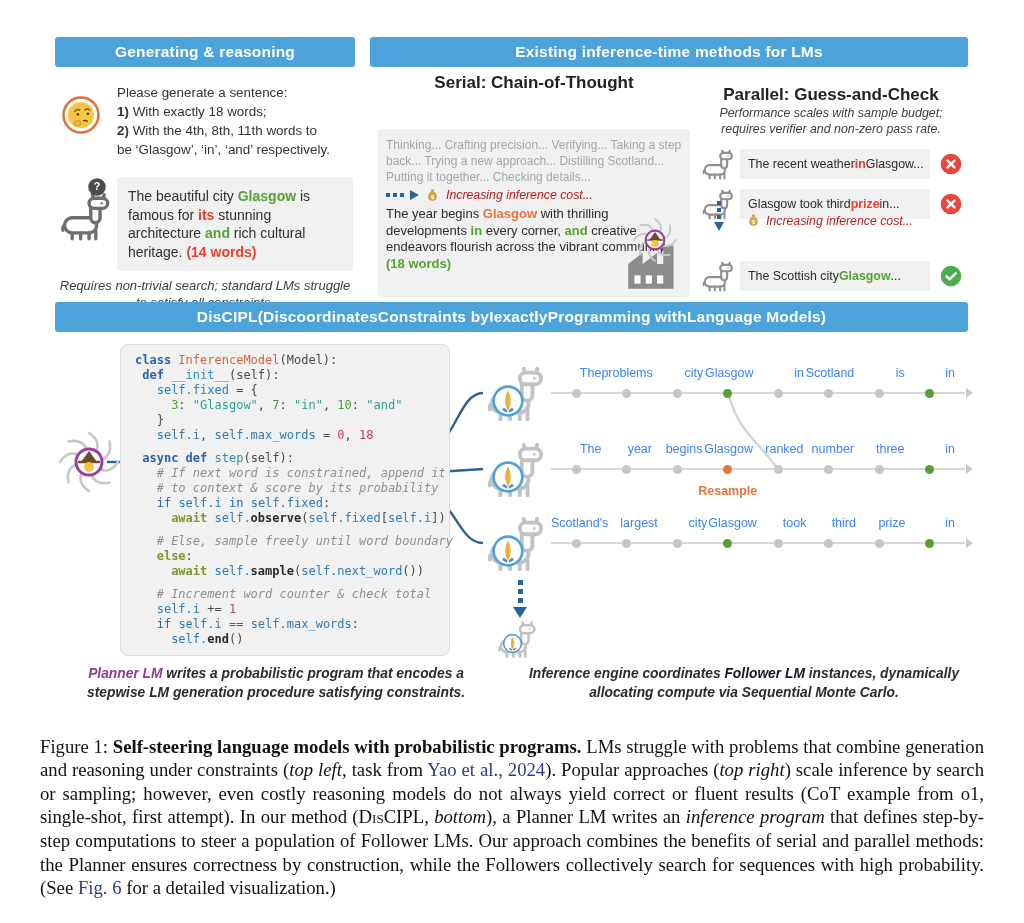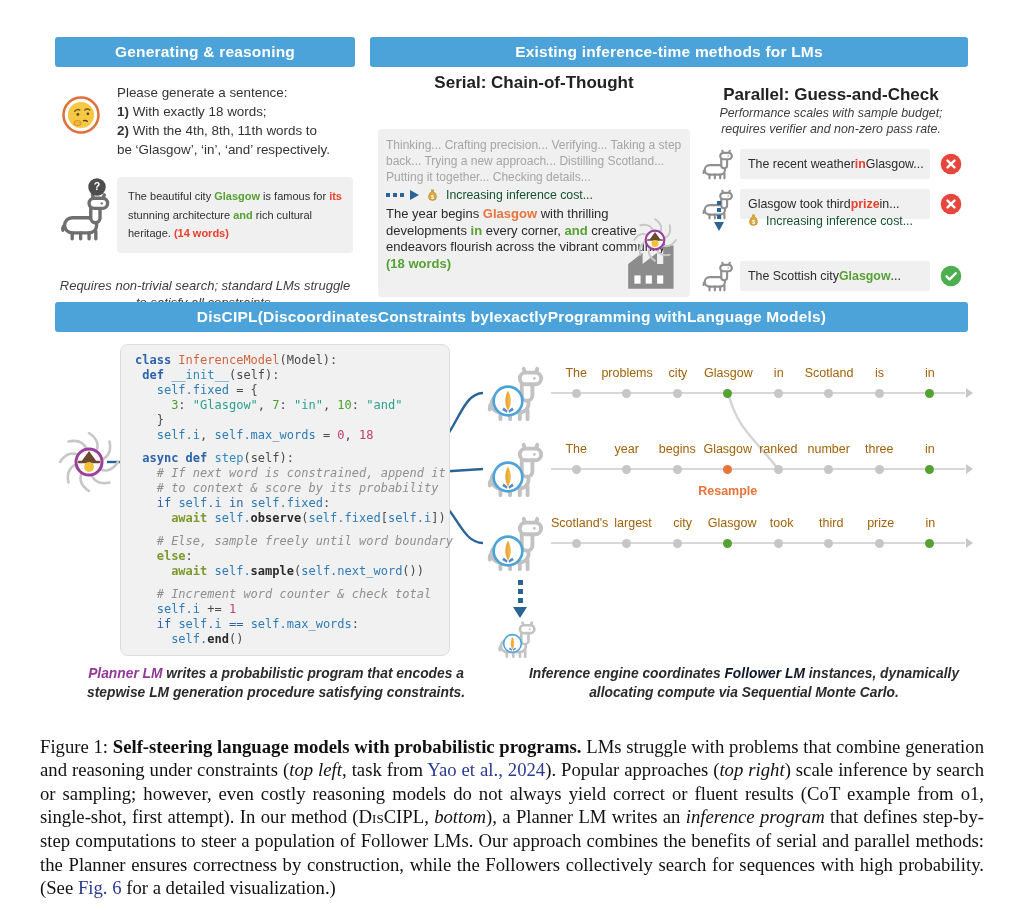--- a/index.html
+++ b/index.html
@@ -20,37 +20,37 @@
   .c-k3{color:#7d9a2d;font-weight:bold;} .c-cls{color:#d0643f;}
   .c-fn{color:#2e8bbd;} .c-id{color:#2e7cb5;} .c-str{color:#2ba08f;}
   .c-ng{color:#4b9e2f;} .c-nm{color:#c23b72;} .c-cm{color:#8f8f8f;font-style:italic;}
   .c-pl{color:#4a4a4a;} .c-bd{color:#2b2b2b;font-weight:bold;}
 
   
   .panel-tl{left:55px;top:37px;width:300px;height:263px;}
   .think-icon{position:absolute;left:6px;top:58px;width:40px;height:40px;}
   .prompt-text{position:absolute;left:62px;top:46px;width:236px;font-size:13.4px;line-height:19px;color:#333;}
   .resp-box{position:absolute;left:62px;top:140px;width:214px;background:#f0f0f0;border-radius:4px;
-            padding:10px 11px;font-size:11px;line-height:18.5px;color:#2f2f2f;}
+            padding:10px 11px;font-size:14px;line-height:18.5px;color:#2f2f2f;}
   .llama-q{position:absolute;left:2px;top:152px;width:54px;height:54px;color:#6e6e6e;}
   .q-badge{position:absolute;right:4px;top:-12px;width:20px;height:20px;}
   .tl-note{position:absolute;left:0;top:240px;width:300px;text-align:center;font-style:italic;
            font-size:13px;line-height:17px;color:#3d3d3d;}
 
   
   .panel-tr{left:370px;top:37px;width:598px;height:263px;}
   .col-title{position:absolute;top:36px;width:100%;text-align:center;font-weight:bold;font-size:17px;color:#222;}
   .col-desc{position:absolute;top:56px;width:100%;text-align:center;font-style:italic;font-size:12.4px;line-height:16px;color:#3d3d3d;}
   .serial-col{position:absolute;left:8px;top:0;width:312px;height:263px;}
   .parallel-col{position:absolute;left:330px;top:12px;width:262px;height:263px;}
   .serial-box{position:absolute;left:0;top:92px;width:296px;height:152px;background:#f0f0f0;border-radius:4px;
               padding:8px;font-size:12.6px;}
   .think-stream{color:#a5a5a5;font-size:12px;line-height:16px;}
   .cost-row{display:flex;align-items:center;gap:6px;height:18px;margin:1px 0 2px 0;}
-  .cost-text{color:#14532d;font-size:12.3px;}
+  .cost-text{font-style:italic;color:#b91c1c;font-size:12.3px;}
   .serial-resp{font-size:13px;line-height:16.5px;color:#2b2b2b;}
   .factory-wrap{position:absolute;left:244px;top:190px;width:66px;height:70px;}
   .swirl-sm{position:absolute;left:254px;top:180px;width:46px;height:46px;}
   .dots-h{display:inline-flex;align-items:center;gap:3px;}
   .dots-h .dt{width:4px;height:4px;background:#2a6496;}
   .tri-r{width:0;height:0;border-left:9px solid #2a6496;border-top:5px solid transparent;border-bottom:5px solid transparent;}
   .dots-v{display:flex;flex-direction:column;align-items:center;gap:3px;}
   .dots-v .dt{width:4px;height:4px;background:#2a6496;}
   .tri-d{width:0;height:0;border-top:9px solid #2a6496;border-left:5.5px solid transparent;border-right:5.5px solid transparent;}
   .psample{position:absolute;left:0;width:262px;height:32px;}
@@ -67,21 +67,21 @@
   .codebox{position:absolute;left:65px;top:42px;width:300px;height:294px;background:#f1f1f2;
            border:1px solid #ddd;border-radius:8px;padding:8px 14px;
            font-family:"DejaVu Sans Mono",monospace;font-size:12px;line-height:15px;white-space:pre;}
   .code-line.gap{margin-top:8px;}
   .planner-icon{position:absolute;left:2px;top:128px;width:64px;height:64px;}
   .connect-svg{position:absolute;left:0;top:0;width:913px;height:360px;pointer-events:none;}
   .follower{position:absolute;left:428px;width:62px;height:62px;color:#c2c2c2;}
   .pray-badge{position:absolute;left:8px;top:22px;width:34px;height:34px;}
   .seq{position:absolute;left:496px;width:404px;height:48px;}
   .seq-words{display:flex;}
-  .seq-words span{flex:1;text-align:center;font-size:12.5px;color:#a16207;white-space:nowrap;height:20px;}
+  .seq-words span{flex:1;text-align:right;font-size:12.5px;color:#3b82f6;white-space:nowrap;height:20px;}
   .seq-line{position:relative;height:14px;}
   .seq-rail{position:absolute;left:0;right:-10px;top:6px;height:2px;background:#d8d8d8;}
   .seq-dots{position:absolute;left:0;top:0;width:100%;display:flex;}
   .seq-dots i{flex:1;display:flex;justify-content:center;}
   .seq-dots b{width:9px;height:9px;border-radius:50%;margin-top:2.5px;}
   .dot-gray{background:#c6c6c6;} .dot-green{background:#55a133;} .dot-orange{background:#e8743b;}
   .seq-arrow{position:absolute;right:-18px;top:2px;width:0;height:0;
              border-left:7px solid #c9c9c9;border-top:5px solid transparent;border-bottom:5px solid transparent;}
   .resample{position:absolute;top:42px;font-size:12.5px;font-weight:bold;color:#e8743b;transform:translateX(-50%);}
   .curve-svg{position:absolute;left:496px;top:60px;width:420px;height:190px;pointer-events:none;}

